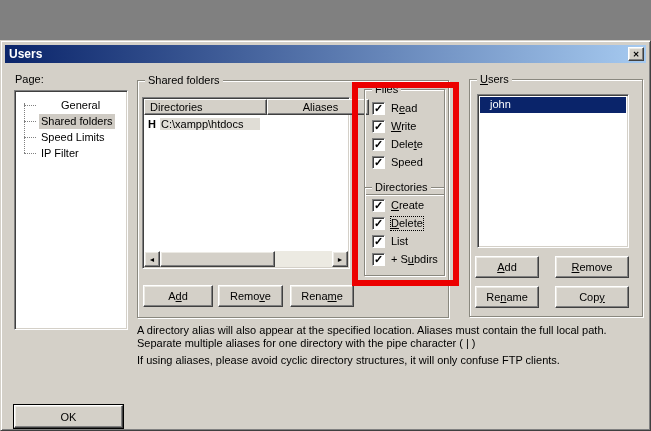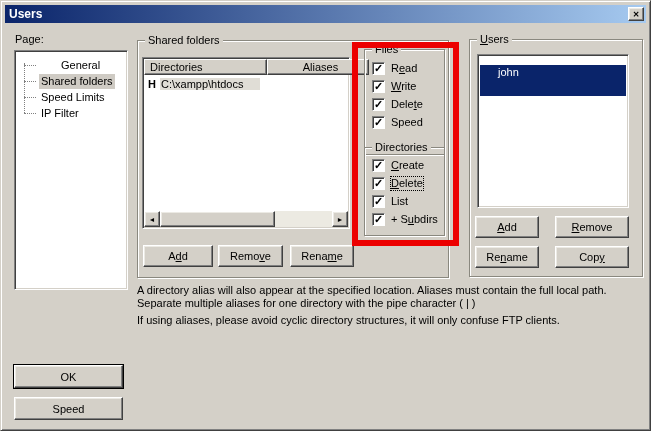--- a/index.html
+++ b/index.html
@@ -1,21 +1,21 @@
 <!DOCTYPE html>
 <html style="--g1: #0A246A; --g2: #A6CAF0; --sel: #0A246A; --red: #EC0000;"><head>
 <meta charset="utf-8">
 <style>
   * { box-sizing: border-box; margin: 0; padding: 0; }
   html, body { width: 651px; height: 431px; overflow: hidden; }
   body { font-family: "Liberation Sans", sans-serif; font-size: 11px; color: #000; background: #808080; position: relative; }
 
   .window { position: absolute; inset: 0; background: #D4D0C8;
     border: 1px solid; border-color: #D4D0C8 #404040 #404040 #D4D0C8;
-    box-shadow: inset 1px 1px 0 #FFFFFF, inset -1px -1px 0 #808080; }
+    box-shadow: inset 1px 1px 0 #FFFFFF, inset -1px -1px 0 #808080; margin-top: 40px; }
 
   .titlebar { position: absolute; left: 4px; top: 4px; right: 4px; height: 18px;
     background: linear-gradient(to right, var(--g1, #0A246A), var(--g2, #A6CAF0));
     display: flex; align-items: center; padding-left: 4px; }
   .title-text { color: #FFFFFF; font-weight: bold; font-size: 12px; }
   .close-btn { position: absolute; right: 2px; top: 2px; width: 16px; height: 14px;
     display: flex; align-items: center; justify-content: center;
     font-size: 8px; font-weight: bold; color: #000; }
 
   .raised { background: #D4D0C8; border: 1px solid; border-color: #FFFFFF #404040 #404040 #FFFFFF;
@@ -61,21 +61,21 @@
   .cb-box { width: 13px; height: 13px; background: #FFFFFF; flex: 0 0 13px;
     border: 1px solid; border-color: #808080 #FFFFFF #FFFFFF #808080;
     box-shadow: inset 1px 1px 0 #404040;
     display: flex; align-items: center; justify-content: center;
     font-size: 11px; font-weight: bold; line-height: 9px; }
   .cb-label { margin-left: 6px; line-height: 13px; white-space: nowrap; }
   .focusrect { outline: 1px dotted #000; }
 
   
   .users-list { position: absolute; left: 476px; top: 53px; width: 152px; height: 154px; }
-  .user-row { position: absolute; left: 2px; top: 10px; right: 2px; height: 31px; line-height: 14px; padding-left: 18px; }
+  .user-row { position: absolute; left: 2px; top: 2px; right: 2px; height: 16px; line-height: 14px; padding-left: 10px; }
   .user-row.selected { background: var(--sel, #0A246A); color: #FFFFFF; }
 
   .note { position: absolute; left: 136px; width: 496px; line-height: 13px; }
 
   .annotation-box { position: absolute; left: 351px; top: 41px; width: 107px; height: 204px;
     border: 6px solid var(--red, #EC0000); z-index: 10; pointer-events: none; }
 
   u { text-decoration: underline; }
 </style>
 </head>

